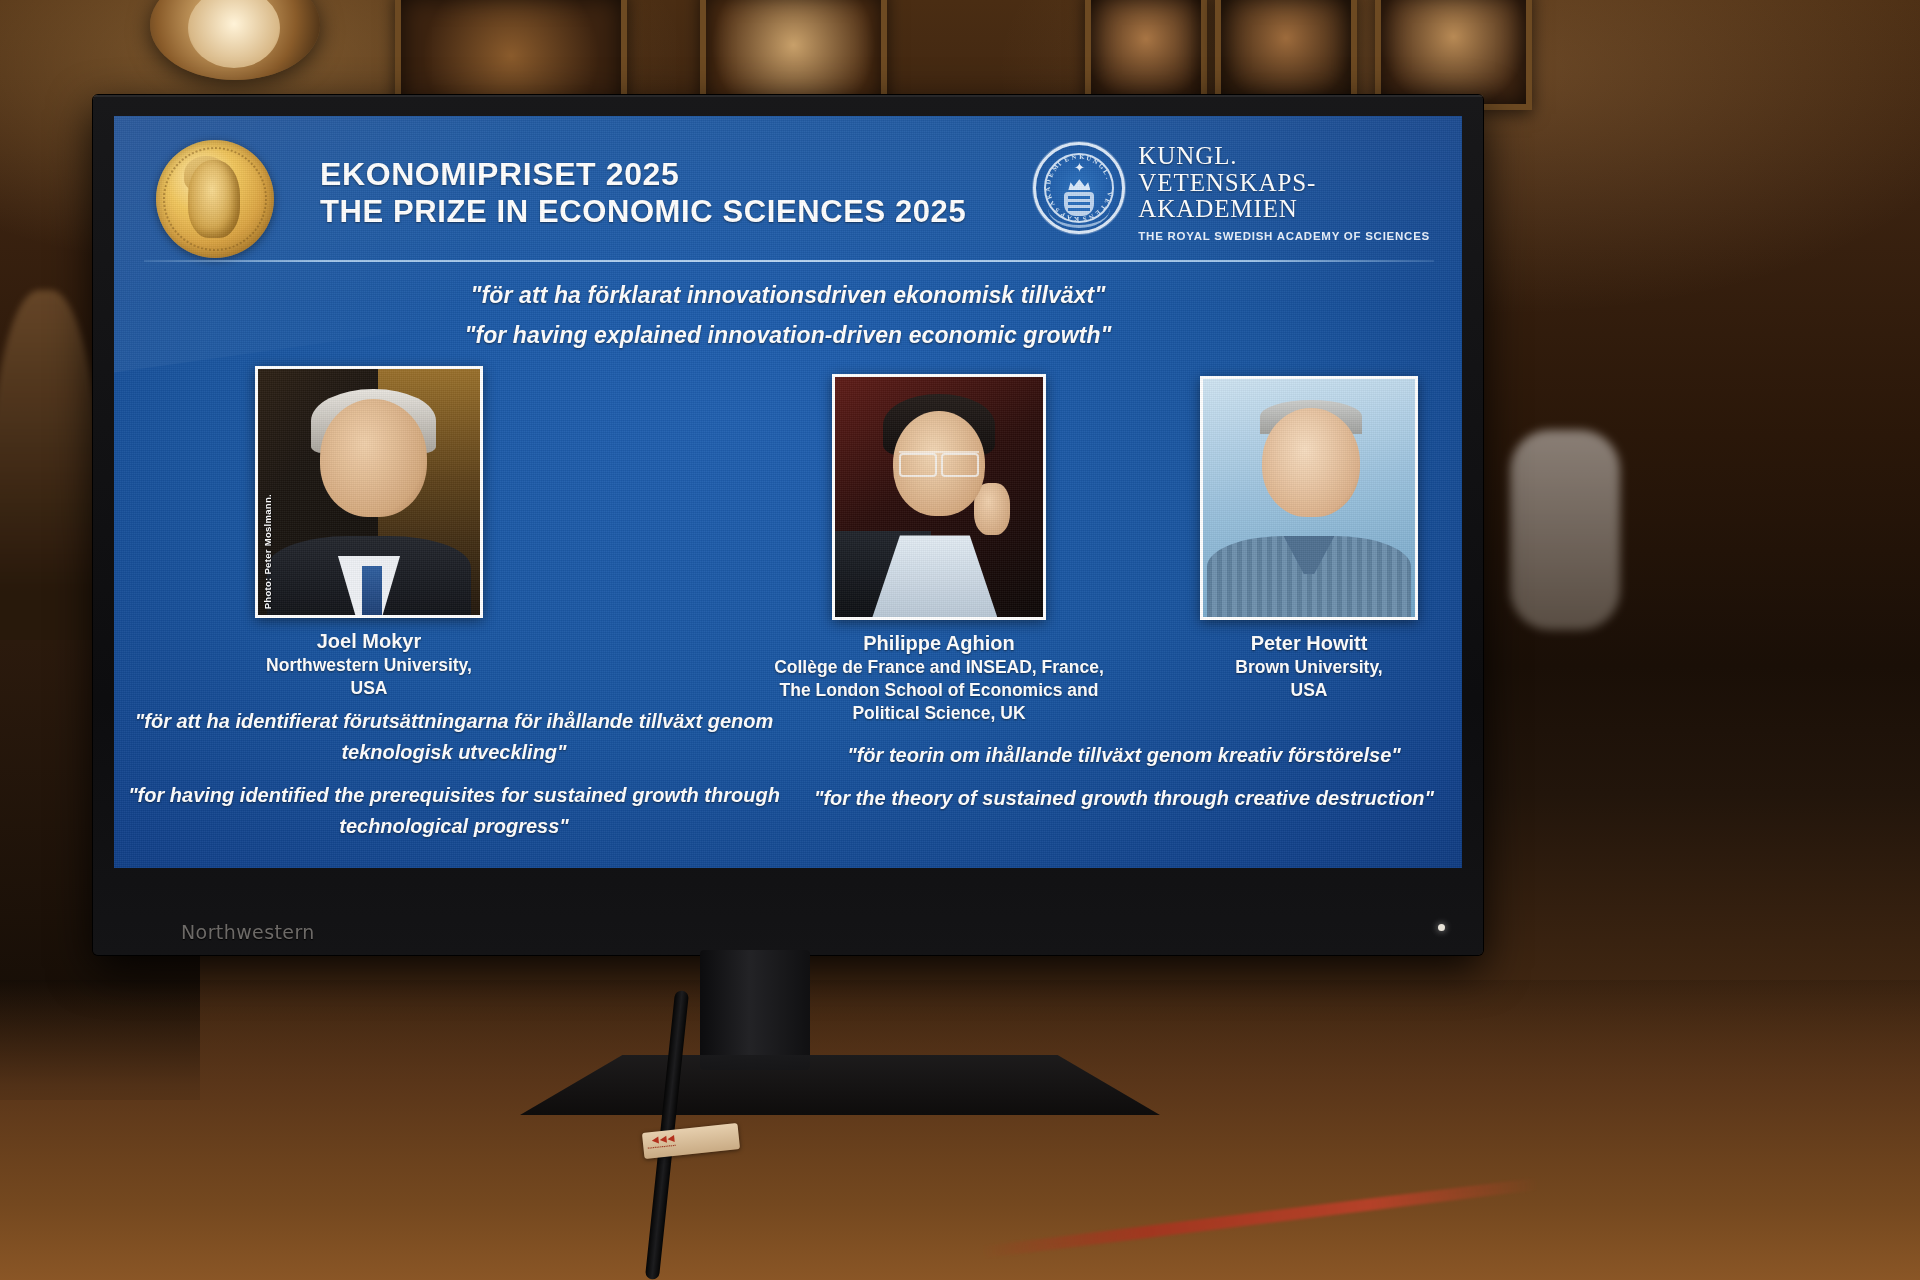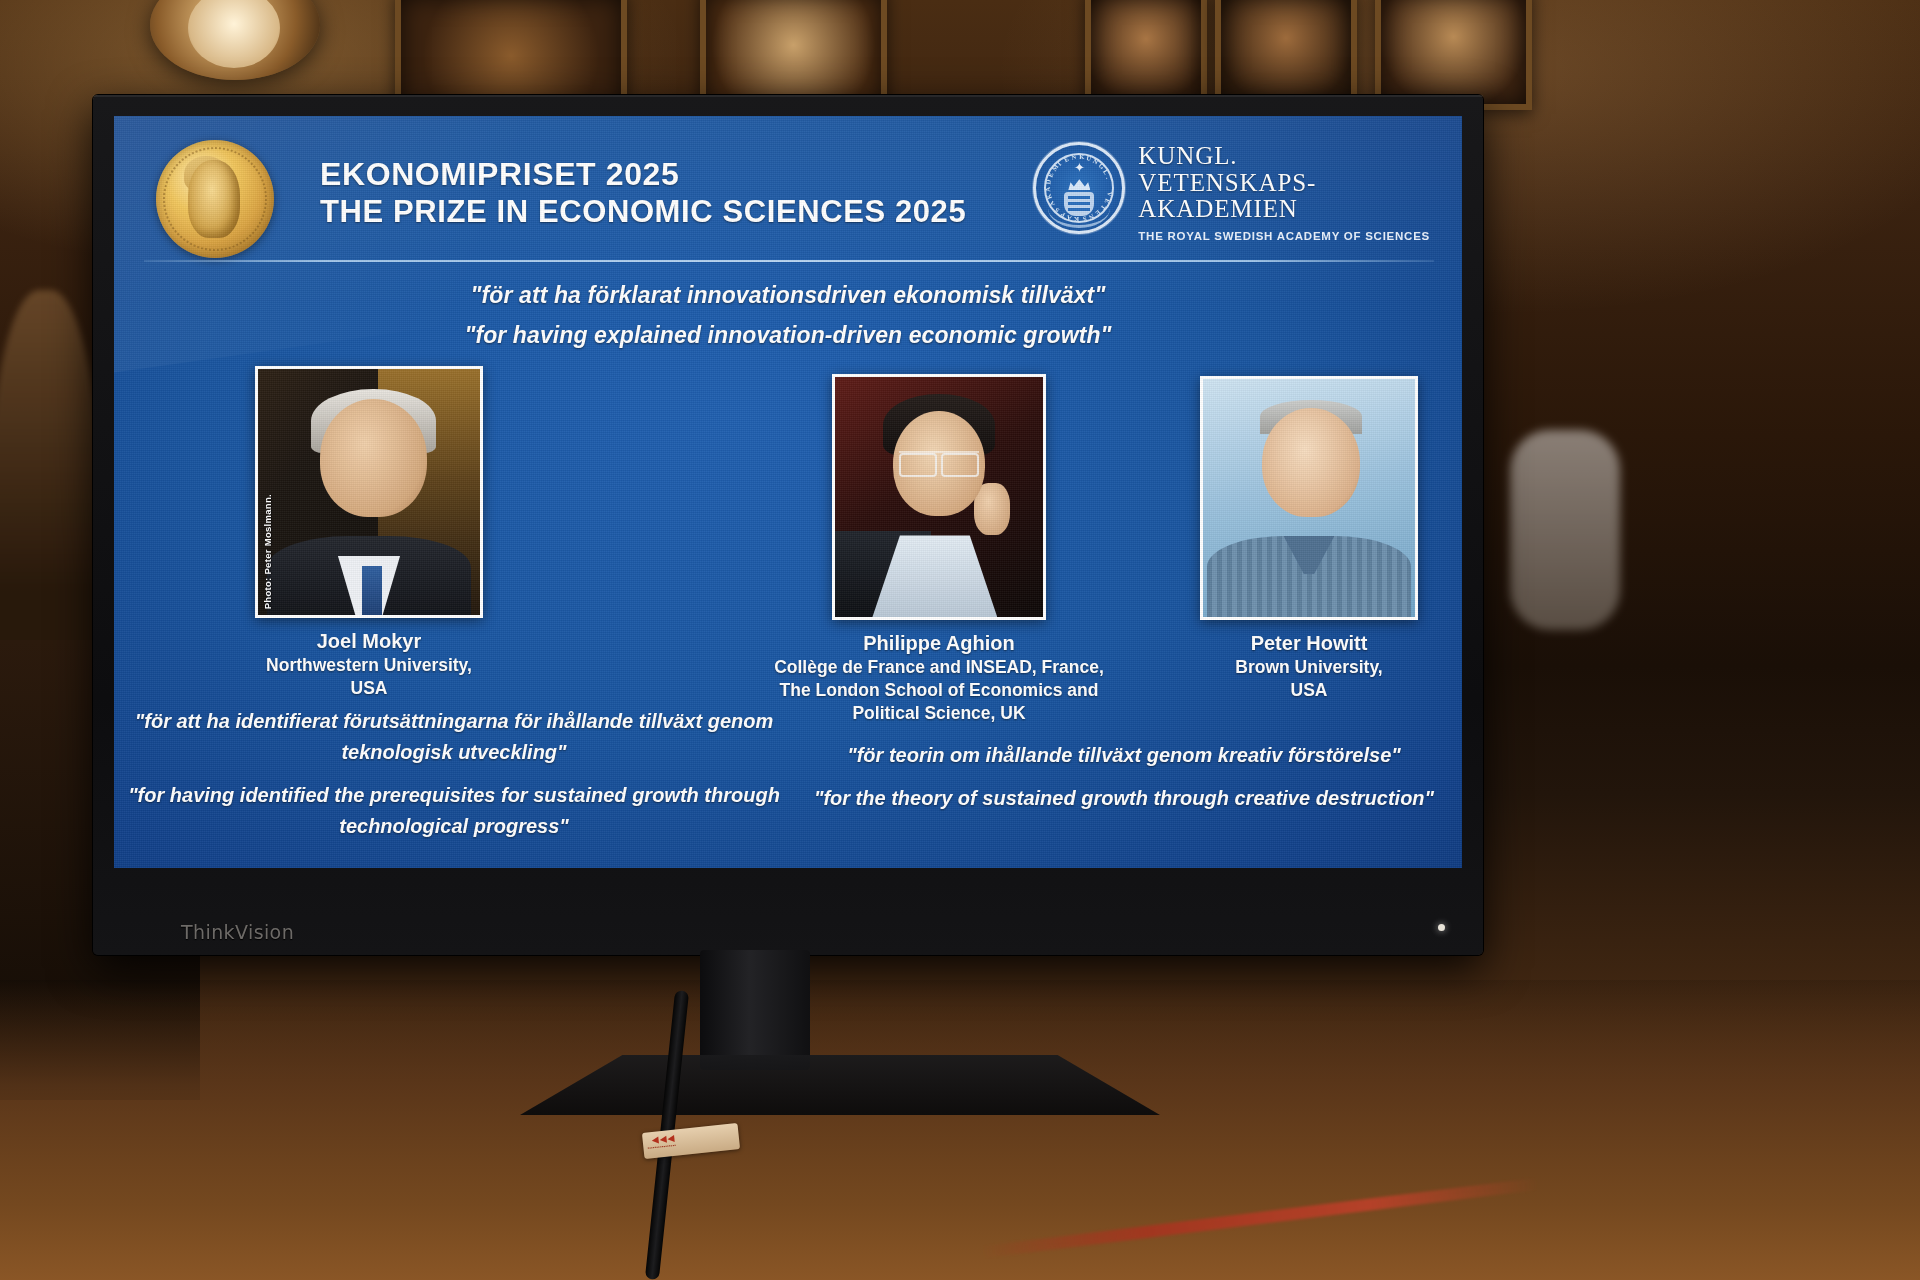--- a/index.html
+++ b/index.html
@@ -336,21 +336,21 @@
       <div class="cite" id="cite-right">
         <div class="sv">"för teorin om ihållande tillväxt genom kreativ förstörelse"</div>
         <div class="en">"for the theory of sustained growth through creative destruction"</div>
       </div>
     </div>
 
     <div id="scan"></div>
     <div id="glare"></div>
   </div>
 
-  <div id="thinkvision">ThinkVision</div>
+  <div id="thinkvision">Northwestern</div>
   <div id="powerled"></div>
 </div>
 
 <div style="position:absolute;left:700px;top:950px;width:110px;height:120px;
             background:linear-gradient(90deg,#0c0c0e,#232326 45%,#101012);border-radius:4px;"></div>
 <div style="position:absolute;left:520px;top:1055px;width:640px;height:60px;
             background:linear-gradient(180deg,#1a1a1c,#0a0a0b);
             clip-path:polygon(16% 0,84% 0,100% 100%,0 100%);opacity:.95;"></div>
 <div style="position:absolute;left:660px;top:990px;width:14px;height:290px;
             background:linear-gradient(90deg,#050505,#1d1d1f,#050505);transform:rotate(6deg);border-radius:8px;"></div>

